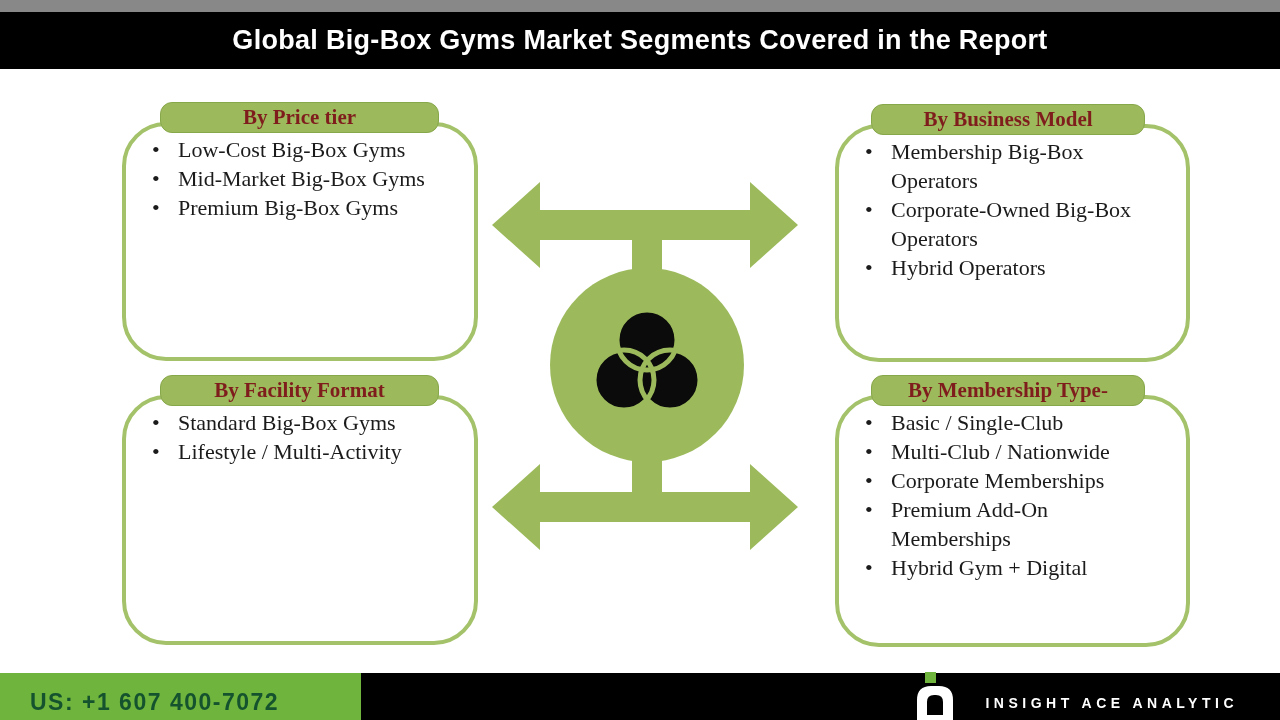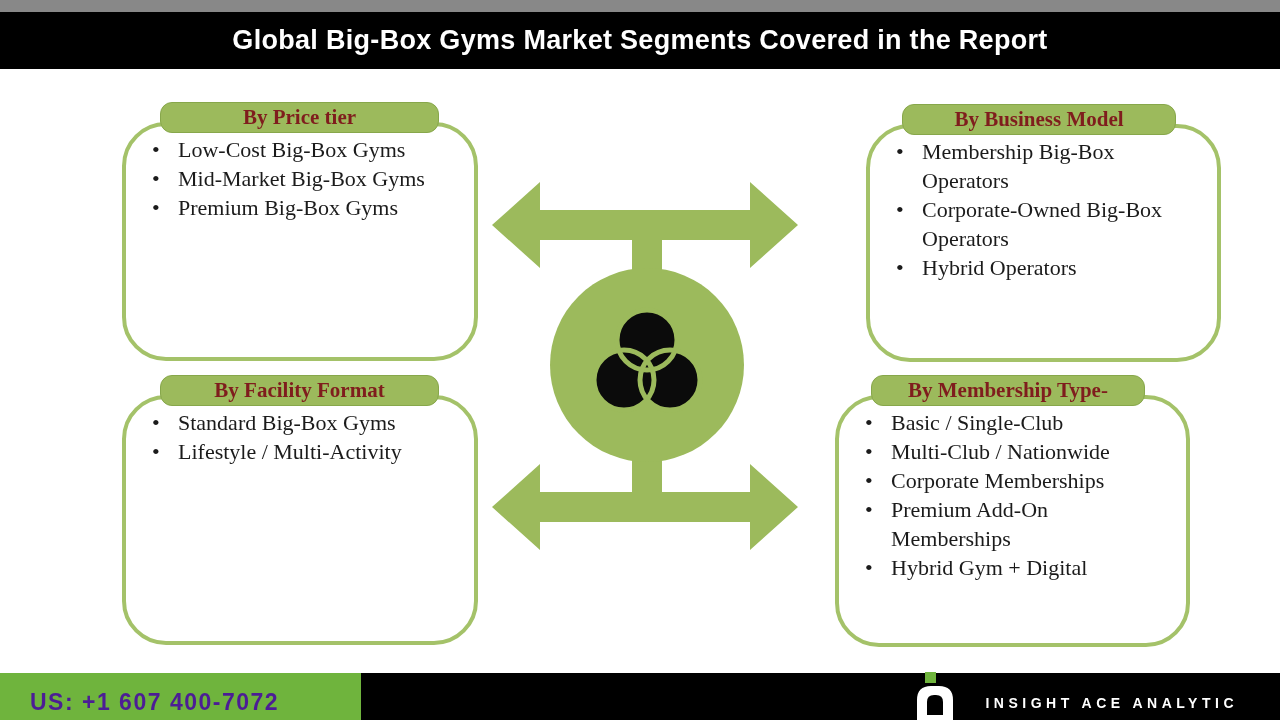--- a/index.html
+++ b/index.html
@@ -14,21 +14,21 @@
   }
   .titlebar .title {
     color:#ffffff; font-family:"Liberation Sans", sans-serif;
     font-weight:bold; font-size:27px; letter-spacing:0.3px; white-space:nowrap;
   }
   
   .seg-box {
     position:absolute; border:4px solid #a4c269; border-radius:44px; background:#ffffff;
   }
   .box-tl { left:122px; top:110px; width:348px; height:231px; }
-  .box-tr { left:866px; top:112px; width:347px; height:230px; }
+  .box-tr { left:835px; top:112px; width:347px; height:230px; }
   .box-bl { left:122px; top:383px; width:348px; height:242px; }
   .box-br { left:835px; top:383px; width:347px; height:244px; }
   .seg-tab {
     position:absolute; top:-24px; height:29px; background:#9cba5c;
     border:1px solid #87a74b; border-radius:12px;
     display:flex; align-items:center; justify-content:center;
     font-weight:bold; font-size:21px; color:#7f1d1d; white-space:nowrap;
   }
   .box-tl .seg-tab, .box-bl .seg-tab { left:34px; width:277px; }
   .box-tr .seg-tab, .box-br .seg-tab { left:32px; width:272px; }
@@ -46,21 +46,21 @@
   
   .footer {
     position:absolute; left:0; top:661px; width:1280px; height:59px; background:#000000;
   }
   .phone-box {
     position:absolute; left:0; top:0; width:361px; height:59px; background:#6fb43d;
     display:flex; align-items:center; padding-left:30px; box-sizing:border-box;
   }
   .phone-text {
     font-family:"Liberation Sans", sans-serif; font-weight:bold;
-    font-size:23px; letter-spacing:1.5px; color:#4c1d95; white-space:nowrap;
+    font-size:23px; letter-spacing:1.5px; color:#14532d; white-space:nowrap;
   }
   .brand {
     position:absolute; right:42px; top:0; height:59px;
     display:flex; align-items:center; gap:30px;
   }
   .brand-name {
     font-family:"Liberation Sans", sans-serif; font-weight:bold;
     font-size:14px; letter-spacing:4.5px; color:#ffffff; white-space:nowrap;
   }
   .logo-mark { display:block; transform:translateY(-2px); }

